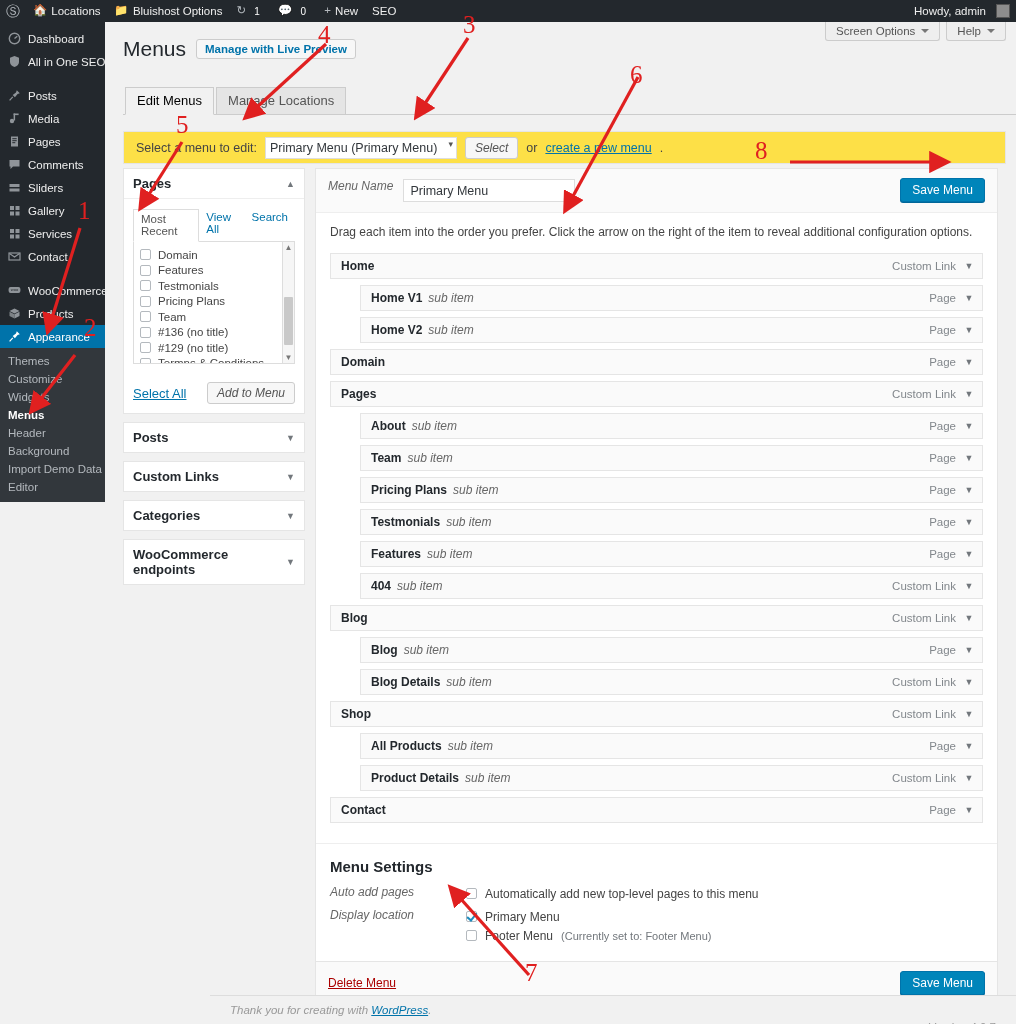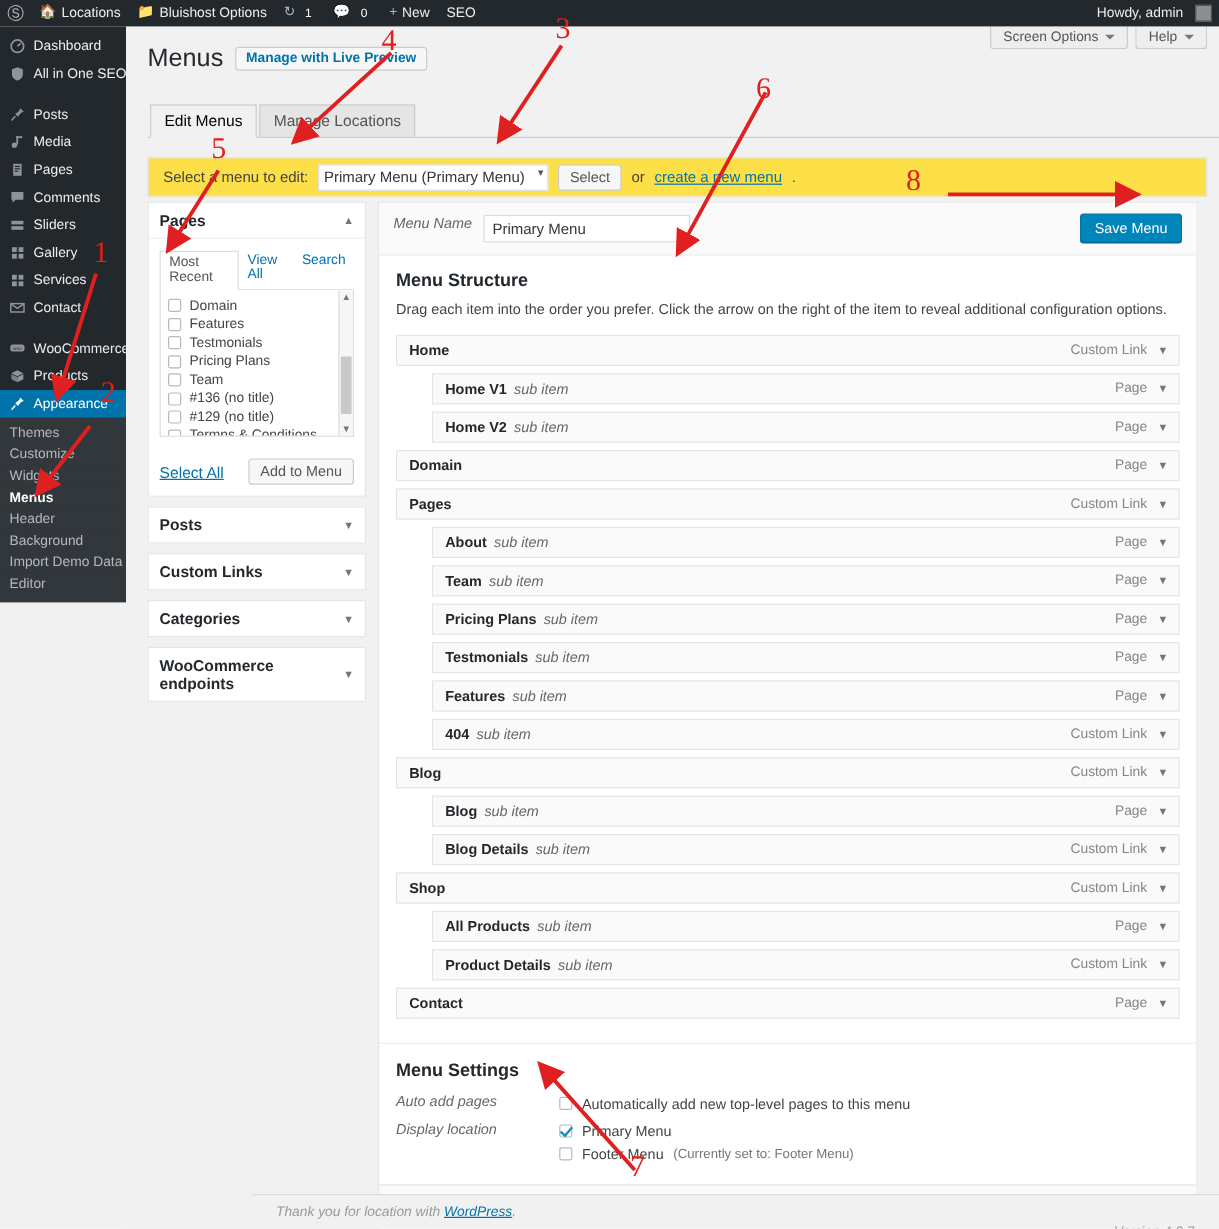--- a/index.html
+++ b/index.html
@@ -100,21 +100,21 @@
     border:1px solid #ddd; background:#fff; color:#32373c;
     -webkit-appearance:none; appearance:none;
     padding-right:18px;
   }
   .selwrap { position:relative; display:inline-block; }
   .selwrap:after {
     content:'▾'; position:absolute; right:4px; top:2px; font-size:9px; color:#555; pointer-events:none;
   }
   .btn-sec {
     background:#f7f7f7; border:1px solid #ccc; border-radius:3px;
-    font-size:12px; padding:2px 9px; color:#555; height:22px;
+    font-size:12px; padding:2px 9px; color:#555; height:22px;font-style:italic;
   }
   a.lnk { color:#0073aa; text-decoration:underline; }
 
   
   .leftcol { position:absolute; left:18px; top:146px; width:182px; }
   .postbox {
     background:#fff; border:1px solid #e5e5e5; margin-bottom:8px;
   }
   .postbox-head {
     display:flex; align-items:center; justify-content:space-between;
@@ -524,21 +524,20 @@
   <div class="rightcol">
     <div class="menu-edit-box">
 
       <div class="menu-name-row">
         <span class="lbl-it">Menu Name</span>
         <input class="txt" type="text" value="Primary Menu" style="">
         <button class="btn-primary save-top">Save Menu</button>
       </div>
 
       <div class="ms-body">
-        <h3 class="ms-title">Menu Structure</h3>
         <p class="ms-desc">Drag each item into the order you prefer. Click the arrow on the right of the item to reveal additional configuration options.</p>
         <div id="menu-items">
             <div class="mi">
               <span class="mi-title">Home</span>
               <span class="mi-type">Custom Link</span>
               <span class="mi-arrow">▼</span>
             </div>
             <div class="mi depth1">
               <span class="mi-title">Home V1</span>
               <span class="mi-sub">sub item</span>
@@ -666,21 +665,21 @@
 
       <div class="ms-foot">
         <a class="del" href="#">Delete Menu</a>
         <button class="btn-primary">Save Menu</button>
       </div>
     </div>
   </div>
 
   <div class="admin-footer">
     <div>
-      <span>Thank you for location with </span><a class="lnk" style="font-style:italic;" href="#">WordPress</a><span>.</span>
+      <span>Thank you for creating with </span><a class="lnk" style="font-style:italic;" href="#">WordPress</a><span>.</span>
     </div>
     <div class="ver">Version 4.9.7</div>
   </div>
 </div>
 
 <svg class="arrows" viewBox="0 0 1016 1024">
   <defs>
     <marker id="ah" markerWidth="7" markerHeight="7" refX="1.2" refY="3.5" orient="auto">
       <polygon points="0 0, 7 3.5, 0 7" fill="#e02020"></polygon>
     </marker>

